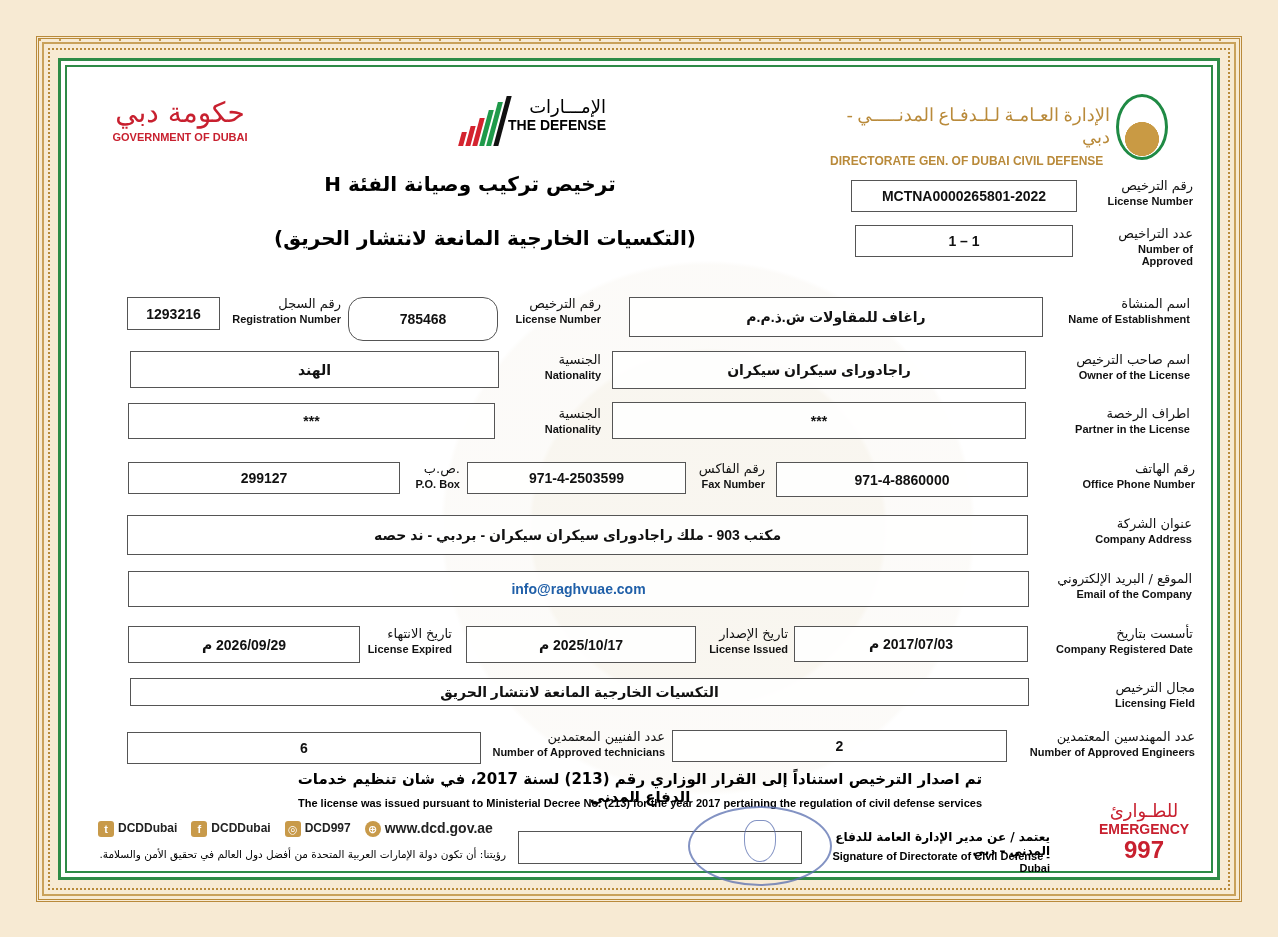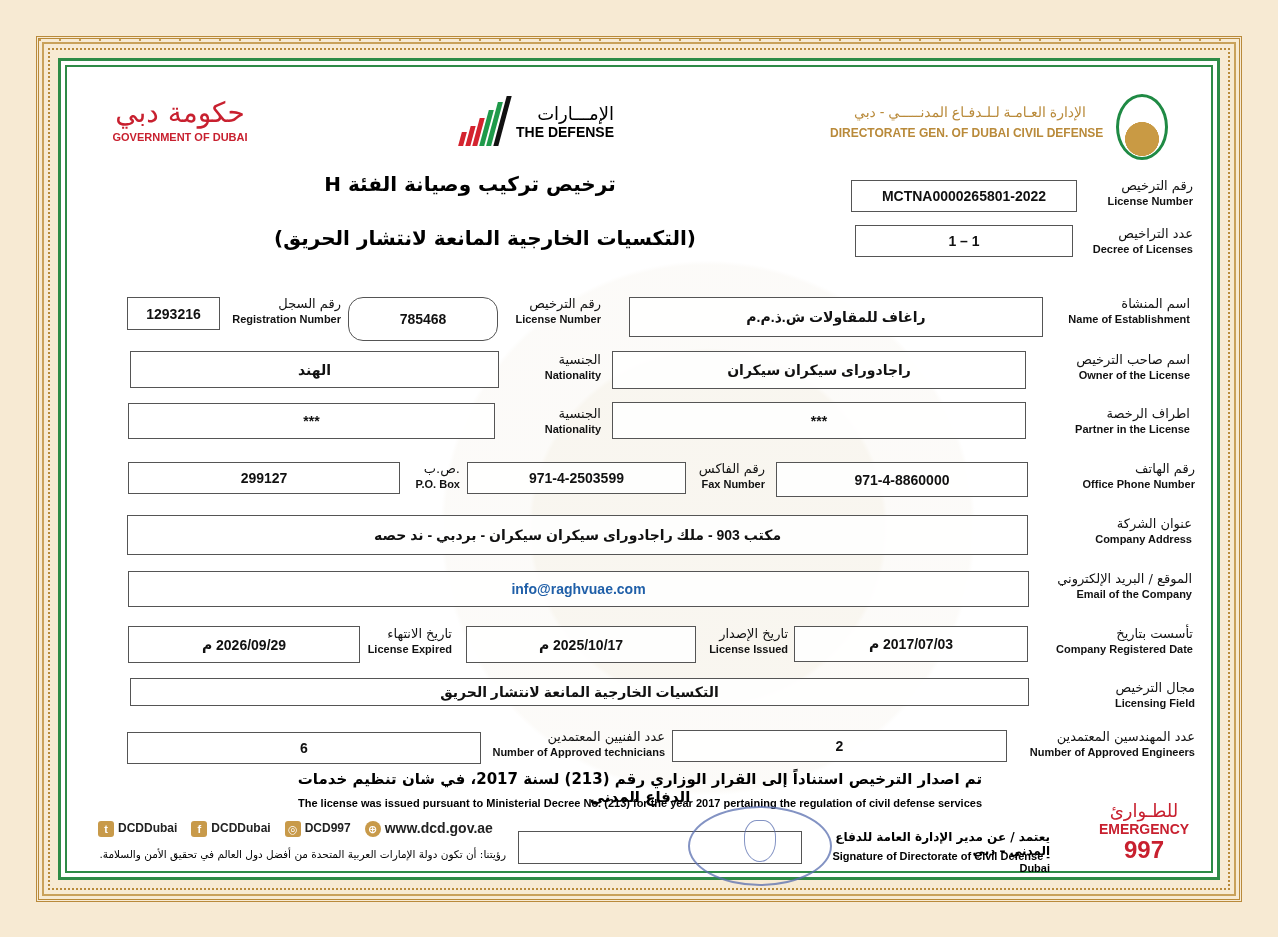--- a/index.html
+++ b/index.html
@@ -69,53 +69,53 @@
 <div class="green-frame"></div>
 <div class="paper">
   <div class="watermark"></div>
 </div>
 
 <div class="abs" style="left:110px;top:96px;width:140px;text-align:center;">
   <div class="logo-text-red" style="font-size:28px;font-family:'DejaVu Serif',serif;direction:rtl;">حكومة دبي</div>
   <div class="logo-text-red" style="font-size:11px;font-weight:bold;margin-top:2px;">GOVERNMENT OF DUBAI</div>
 </div>
 
-<div class="abs" style="left:460px;top:96px;display:flex;align-items:center;gap:8px;">
+<div class="abs" style="left:460px;top:96px;display:flex;align-items:flex-start;">
   <div class="emirates-bars" style="display:flex;align-items:flex-end;height:50px;">
     <span style="height:14px;background:#d4232f;"></span>
     <span style="height:20px;background:#d4232f;"></span>
     <span style="height:28px;background:#d4232f;"></span>
     <span style="height:36px;background:#1f9a4a;"></span>
     <span style="height:44px;background:#1f9a4a;"></span>
     <span style="height:50px;background:#111;"></span>
   </div>
   <div style="text-align:left;">
     <div style="font-size:18px;direction:rtl;text-align:right;font-family:'DejaVu Sans',sans-serif;">الإمـــارات</div>
     <div style="font-size:14px;font-weight:bold;">THE DEFENSE</div>
   </div>
 </div>
 
 <div class="abs" style="left:830px;top:104px;width:280px;text-align:left;">
-  <div style="font-size:14px;color:#b98a3a;direction:rtl;text-align:center;font-family:Liberation Sans, sans-serif;">الإدارة العـامـة لـلـدفـاع المدنـــــي - دبي</div>
+  <div style="font-size:18px;color:#b98a3a;direction:rtl;text-align:right;font-family:Liberation Serif, serif;">الإدارة العـامـة لـلـدفـاع المدنـــــي - دبي</div>
   <div style="font-size:12px;font-weight:bold;color:#b98a3a;margin-top:6px;">DIRECTORATE GEN. OF DUBAI CIVIL DEFENSE</div>
 </div>
 <div class="abs" style="left:1116px;top:94px;width:46px;height:60px;border:3px solid #1f8a44;border-radius:50%;background:radial-gradient(circle at 50% 70%,#c99a44 0 35%,#fff 36%);"></div>
 
 <div class="abs title1" style="left:300px;top:172px;width:340px;text-align:center;">ترخيص تركيب وصيانة الفئة H</div>
 <div class="abs title2" style="left:270px;top:226px;width:430px;text-align:center;">(التكسيات الخارجية المانعة لانتشار الحريق)</div>
 
 <div class="box" style="left:851px;top:180px;width:226px;height:32px;">MCTNA0000265801-2022</div>
 <div class="lbl" style="left:1085px;top:178px;width:108px;">
   <span class="ar">رقم الترخيص</span>
   <span class="en">License Number</span>
 </div>
 <div class="box" style="left:855px;top:225px;width:218px;height:32px;">1 – 1</div>
 <div class="lbl" style="left:1085px;top:226px;width:108px;">
   <span class="ar">عدد التراخيص</span>
-  <span class="en">Decree of Licenses</span>
+  <span class="en">Number of Approved</span>
 </div>
 
 <div class="lbl" style="left:1040px;top:296px;width:150px;">
   <span class="ar">اسم المنشاة</span>
   <span class="en">Name of Establishment</span>
 </div>
 <div class="box" style="left:613px;top:297px;width:414px;height:40px;direction:rtl;margin-left:16px;">راغاف للمقاولات ش.ذ.م.م</div>
 <div class="lbl" style="left:505px;top:296px;width:96px;">
   <span class="ar">رقم الترخيص</span>
   <span class="en">License Number</span>

